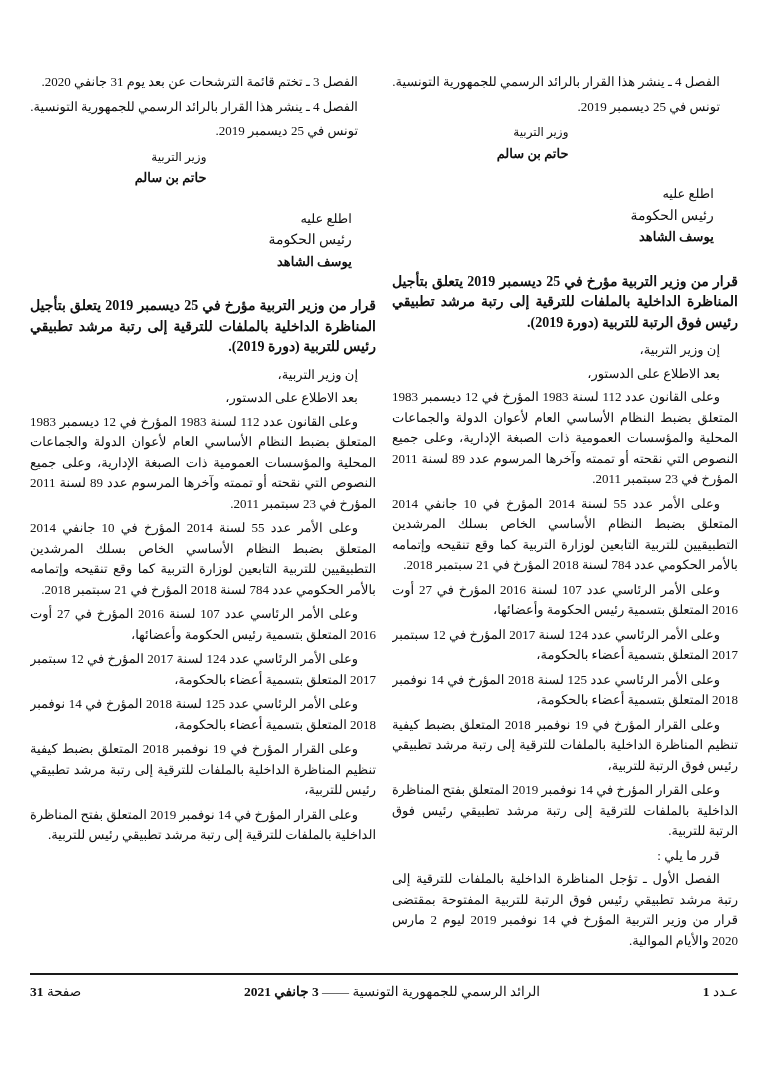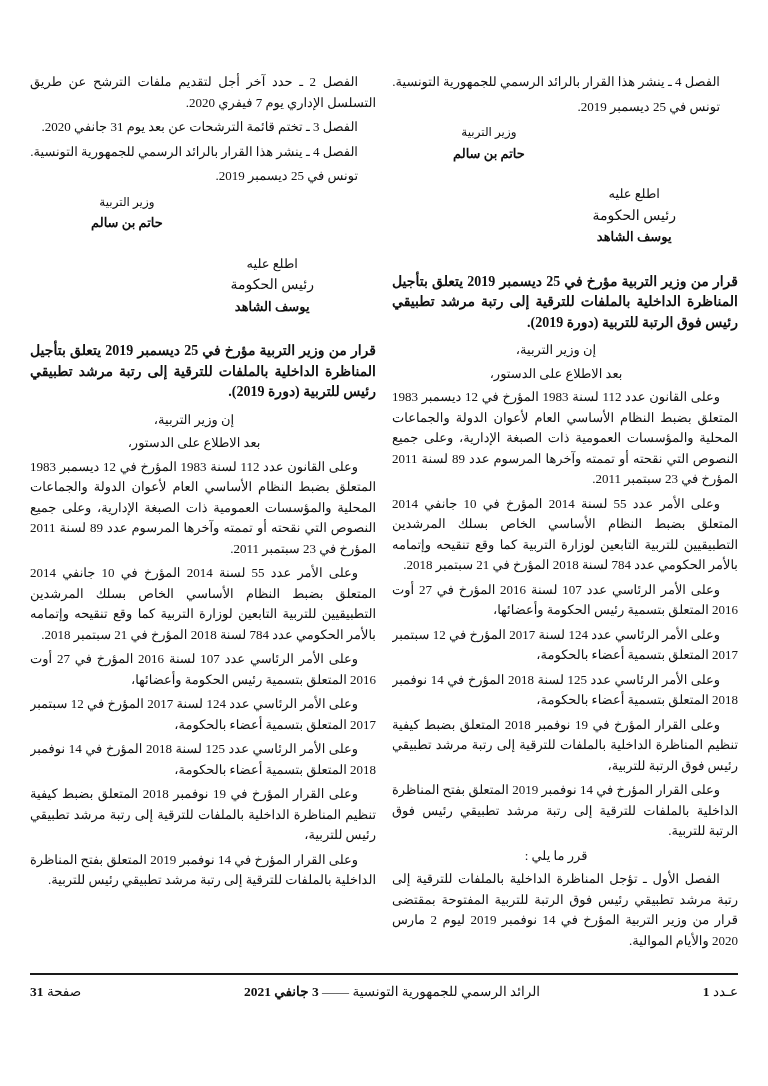--- a/index.html
+++ b/index.html
@@ -24,31 +24,31 @@
     height:898px;
     overflow:hidden;
   }
   .para{
     margin:0 0 3px 0;
     font-size:13px;
     line-height:20.5px;
     text-align:justify;
   }
   .art,.cite{ text-indent:18px; margin-bottom:4px; }
-  .intro{ text-indent:18px; text-align:center; margin-bottom:3px; }
+  .intro{ text-indent:18px; text-align:right; margin-bottom:3px; }
   .place-date{ text-indent:18px; text-align:right; margin:3px 0 5px 0; }
   .heading{
     font-weight:bold;
     font-size:14px;
     margin:24px 0 7px 0;
     text-align:justify;
   }
   .sigA,.sigB{
     width:46%;
-    text-align:center;
+    text-align:right;
     margin-bottom:1px;
   }
   .sigA{ margin-right:49%; }
   .sigB{ margin-right:7%; }
   .sig-minister-title{ margin-top:5px; font-size:12px; }
   .sig-minister-name{ font-weight:bold; margin-bottom:4px; }
   .sig-seen{ margin-top:20px; font-size:13px; }
   .sig-pm-title{ font-size:14px; }
   .sig-pm-name{ font-weight:bold; }
   .footer-rule{
@@ -89,21 +89,20 @@
         <p class="para cite">وعلى الأمر عدد 55 لسنة 2014 المؤرخ في 10 جانفي 2014 المتعلق بضبط النظام الأساسي الخاص بسلك المرشدين التطبيقيين للتربية التابعين لوزارة التربية كما وقع تنقيحه وإتمامه بالأمر الحكومي عدد 784 لسنة 2018 المؤرخ في 21 سبتمبر 2018.</p>
         <p class="para cite">وعلى الأمر الرئاسي عدد 107 لسنة 2016 المؤرخ في 27 أوت 2016 المتعلق بتسمية رئيس الحكومة وأعضائها،</p>
         <p class="para cite">وعلى الأمر الرئاسي عدد 124 لسنة 2017 المؤرخ في 12 سبتمبر 2017 المتعلق بتسمية أعضاء بالحكومة،</p>
         <p class="para cite">وعلى الأمر الرئاسي عدد 125 لسنة 2018 المؤرخ في 14 نوفمبر 2018 المتعلق بتسمية أعضاء بالحكومة،</p>
         <p class="para cite">وعلى القرار المؤرخ في 19 نوفمبر 2018 المتعلق بضبط كيفية تنظيم المناظرة الداخلية بالملفات للترقية إلى رتبة مرشد تطبيقي رئيس فوق الرتبة للتربية،</p>
         <p class="para cite">وعلى القرار المؤرخ في 14 نوفمبر 2019 المتعلق بفتح المناظرة الداخلية بالملفات للترقية إلى رتبة مرشد تطبيقي رئيس فوق الرتبة للتربية.</p>
         <p class="para intro">قرر ما يلي :</p>
         <p class="para art">الفصل الأول ـ تؤجل المناظرة الداخلية بالملفات للترقية إلى رتبة مرشد تطبيقي رئيس فوق الرتبة للتربية المفتوحة بمقتضى قرار من وزير التربية المؤرخ في 14 نوفمبر 2019 ليوم 2 مارس 2020 والأيام الموالية.</p>
       </div>
     <div class="col">
-        <p class="para art">الفصل 2 ـ حدد آخر أجل لتقديم ملفات الترشح عن طريق التسلسل الإداري يوم 7 فيفري 2020.</p>
         <p class="para art">الفصل 3 ـ تختم قائمة الترشحات عن بعد يوم 31 جانفي 2020.</p>
         <p class="para art">الفصل 4 ـ ينشر هذا القرار بالرائد الرسمي للجمهورية التونسية.</p>
         <p class="para place-date">تونس في 25 ديسمبر 2019.</p>
         <p class="para sigA sig-minister-title">وزير التربية</p>
         <p class="para sigA sig-minister-name">حاتم بن سالم</p>
         <p class="para sigB sig-seen">اطلع عليه</p>
         <p class="para sigB sig-pm-title">رئيس الحكومة</p>
         <p class="para sigB sig-pm-name">يوسف الشاهد</p>
         <p class="para heading">قرار من وزير التربية مؤرخ في 25 ديسمبر 2019 يتعلق بتأجيل المناظرة الداخلية بالملفات للترقية إلى رتبة مرشد تطبيقي رئيس للتربية (دورة 2019).</p>
         <p class="para intro">إن وزير التربية،</p>

